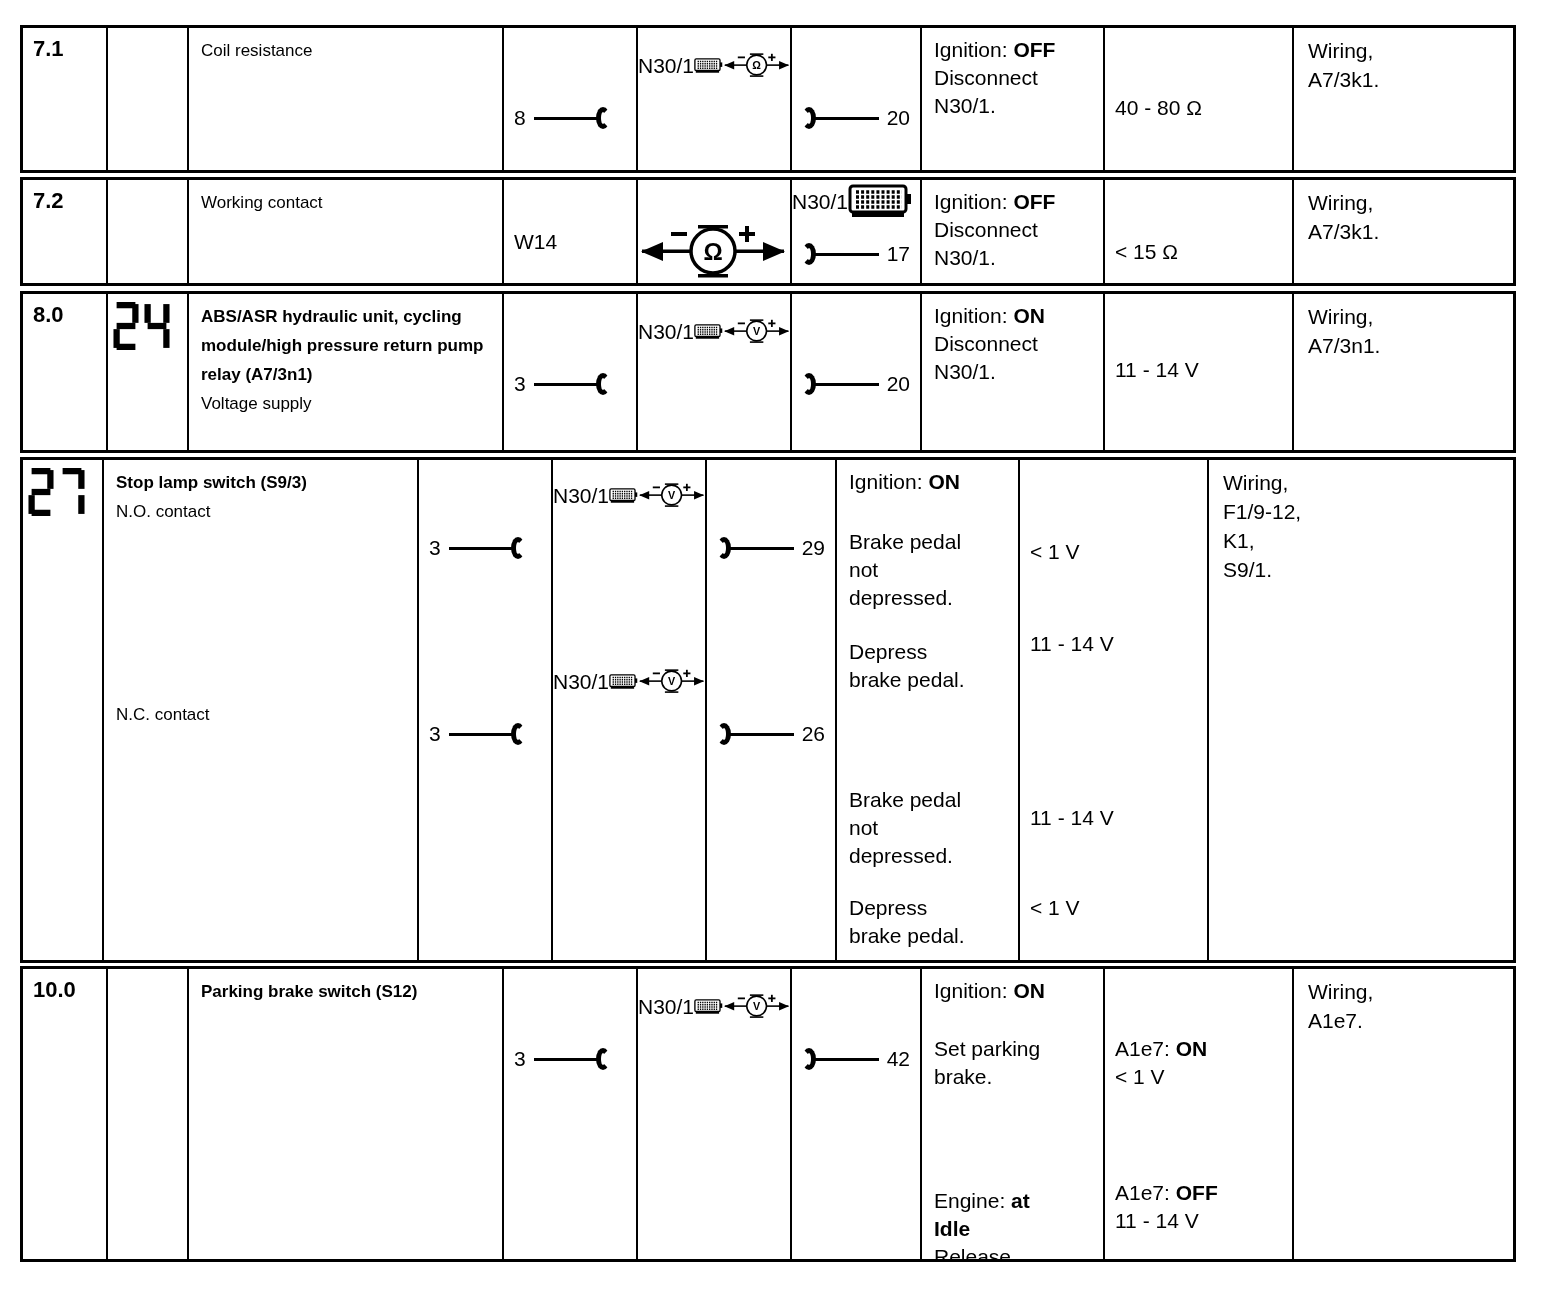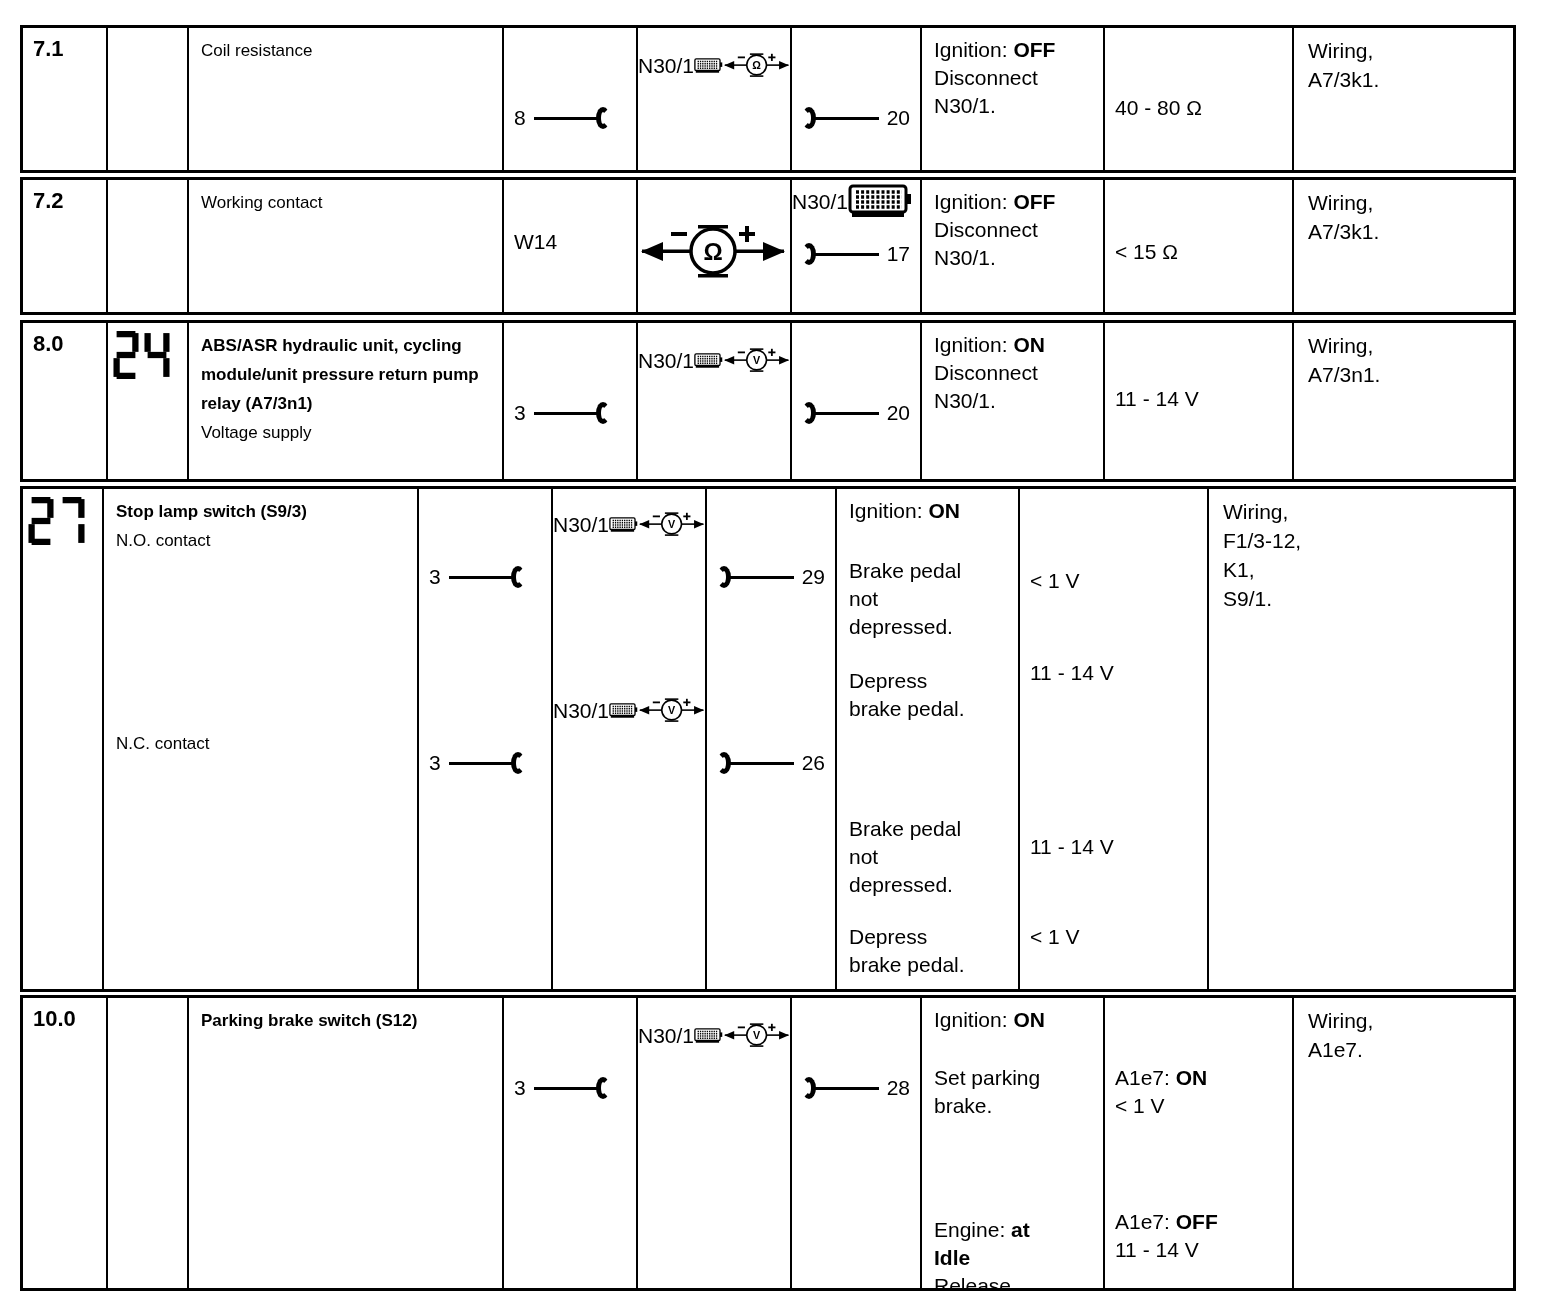--- a/index.html
+++ b/index.html
@@ -100,21 +100,21 @@
       </div>
       <div class="cell c9">
         <div class="cause">
           <p>Wiring,</p>
           <p>A7/3k1.</p>
         </div>
       </div>
     </div>
   </div>
 
-  <div class="row" style="height:138px;margin-bottom:5px;">
+  <div class="row" style="height:109px;margin-bottom:5px;">
     <div class="cells">
       <div class="cell c1">
         <span class="step">7.2</span>
       </div>
       <div class="cell c2"></div>
       <div class="cell c3">
         <div class="desc t"><span>Working contact</span></div>
       </div>
       <div class="cell c4">
         <span class="plabel" style="top:50px">W14</span>
@@ -188,21 +188,21 @@
             <svg viewBox="0 0 24 46" width="26" height="48">
               <rect x="0" y="2" width="6" height="18"></rect>
               <rect x="3" y="20" width="18" height="6"></rect>
               <rect x="18" y="2" width="6" height="18"></rect>
               <rect x="18" y="26" width="6" height="18"></rect>
             </svg>
           </div>
       </div>
       <div class="cell c3">
         <div class="desc t">
-          <div class="bold">ABS/ASR hydraulic unit, cycling module/unit pressure return pump relay (A7/3n1)</div>
+          <div class="bold">ABS/ASR hydraulic unit, cycling module/high pressure return pump relay (A7/3n1)</div>
           <div>Voltage supply</div>
         </div>
       </div>
       <div class="cell c4">
         <div class="pinrow pl" style="top:78px">
           <span class="num">3</span>
           <span class="wire"></span>
           <span class="sock or"></span>
         </div>
       </div>
@@ -364,21 +364,21 @@
       </div>
       <div class="cell c8">
         <p class="vp" style="top:78px">&lt; 1 V</p>
         <p class="vp" style="top:170px">11 - 14 V</p>
         <p class="vp" style="top:344px">11 - 14 V</p>
         <p class="vp" style="top:434px">&lt; 1 V</p>
       </div>
       <div class="cell c9">
         <div class="cause">
           <p>Wiring,</p>
-          <p>F1/3-12,</p>
+          <p>F1/9-12,</p>
           <p>K1,</p>
           <p>S9/1.</p>
         </div>
       </div>
     </div>
   </div>
 
   <div class="row" style="height:296px;">
     <div class="cells">
       <div class="cell c1">
@@ -420,21 +420,21 @@
             <rect x="107" y="6" width="4" height="16" fill="#000"></rect>
             <circle cx="75" cy="31" r="22" fill="#fff" stroke="#000" stroke-width="3.5"></circle>
             <text x="75" y="40" text-anchor="middle" font-size="24" font-weight="bold" font-family="Liberation Sans,sans-serif">V</text>
           </svg>
         </div>
       </div>
       <div class="cell c6">
         <div class="pinrow" style="top:78px">
           <span class="sock ol"></span>
           <span class="wire"></span>
-          <span class="num rn">28</span>
+          <span class="num rn">42</span>
         </div>
       </div>
       <div class="cell c7">
         <p class="cp nw" style="top:8px"><span>Ignition: </span><b>ON</b></p>
         <p class="cp" style="top:66px">Set parking brake.</p>
         <p class="cp" style="top:218px"><span>Engine: </span><b>at</b><br><b>Idle</b><br><span>Release</span></p>
       </div>
       <div class="cell c8">
         <p class="vp" style="top:66px"><span>A1e7: </span><b>ON</b></p>
         <p class="vp" style="top:94px">&lt; 1 V</p>

